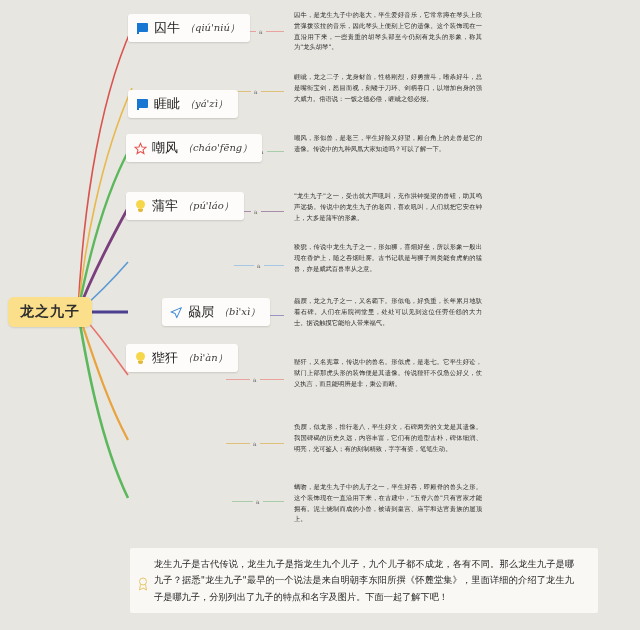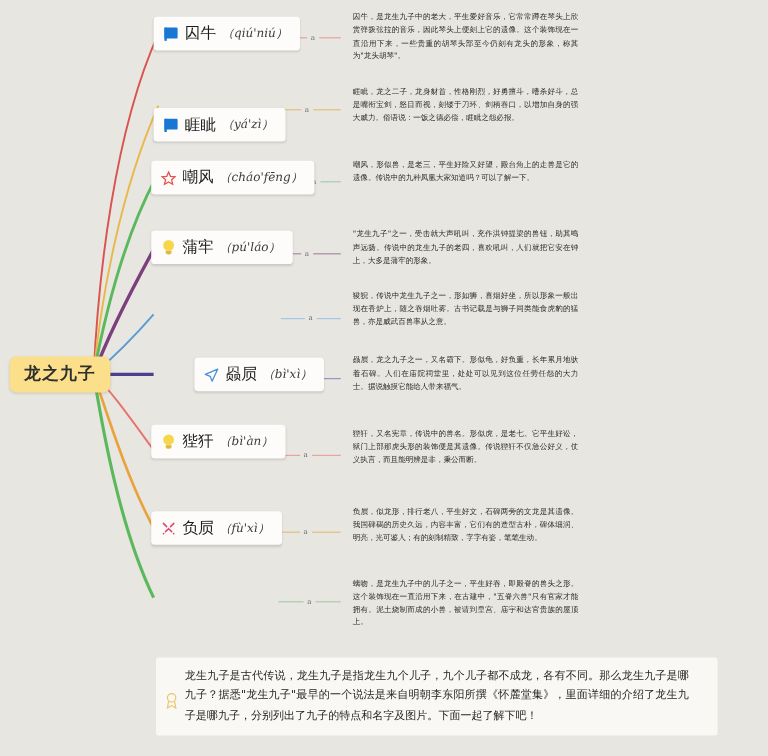--- a/index.html
+++ b/index.html
@@ -256,41 +256,32 @@
     <span class="tname">赑屃</span>
     <span class="tpinyin">（bì'xì）</span>
   </div>
   <div class="connector" style="left:226px; top:312px; width:64px;">
     <div class="conn-line" style="width:24px; background:#9b93c4;"></div>
     <span class="conn-a">a</span>
     <div class="conn-line" style="width:24px; background:#9b93c4;"></div>
   </div>
   <div class="desc" style="left:294px; top:296px;">赑屃，龙之九子之一，又名霸下。形似龟，好负重，长年累月地驮着石碑。人们在庙院祠堂里，处处可以见到这位任劳任怨的大力士。据说触摸它能给人带来福气。</div>
 
-  <div class="topic" style="left:126px; top:354px;">
+  <div class="topic" style="left:126px; top:344px;">
     <span class="ic ic-bulb"></span>
     <span class="tname">狴犴</span>
     <span class="tpinyin">（bì'àn）</span>
   </div>
   <div class="connector" style="left:226px; top:376px; width:64px;">
     <div class="conn-line" style="width:24px; background:#e8a39f;"></div>
     <span class="conn-a">a</span>
     <div class="conn-line" style="width:24px; background:#e8a39f;"></div>
   </div>
   <div class="desc" style="left:294px; top:357px;">狴犴，又名宪章，传说中的兽名。形似虎，是老七。它平生好讼，狱门上部那虎头形的装饰便是其遗像。传说狴犴不仅急公好义，仗义执言，而且能明辨是非，秉公而断。</div>
 
-  <div class="topic" style="left:126px; top:426px;">
-    <span class="ic ic-xmark">
-      <svg width="13" height="13" viewBox="0 0 24 24">
-          <path d="M4 4 L20 20 M20 4 L4 20" fill="none" stroke="#e0466f" stroke-width="2.4" stroke-linecap="round" stroke-dasharray="7 4"></path>
-        </svg>
-    </span>
-    <span class="tname">负屃</span>
-    <span class="tpinyin">（fù'xì）</span>
-  </div>
   <div class="connector" style="left:226px; top:440px; width:64px;">
     <div class="conn-line" style="width:24px; background:#dfc07a;"></div>
     <span class="conn-a">a</span>
     <div class="conn-line" style="width:24px; background:#dfc07a;"></div>
   </div>
   <div class="desc" style="left:294px; top:422px;">负屃，似龙形，排行老八，平生好文，石碑两旁的文龙是其遗像。我国碑碣的历史久远，内容丰富，它们有的造型古朴，碑体细润、明亮，光可鉴人；有的刻制精致，字字有姿，笔笔生动。</div>
 
 
   <div class="connector" style="left:232px; top:498px; width:58px;">
     <div class="conn-line" style="width:21px; background:#a8cda8;"></div>

